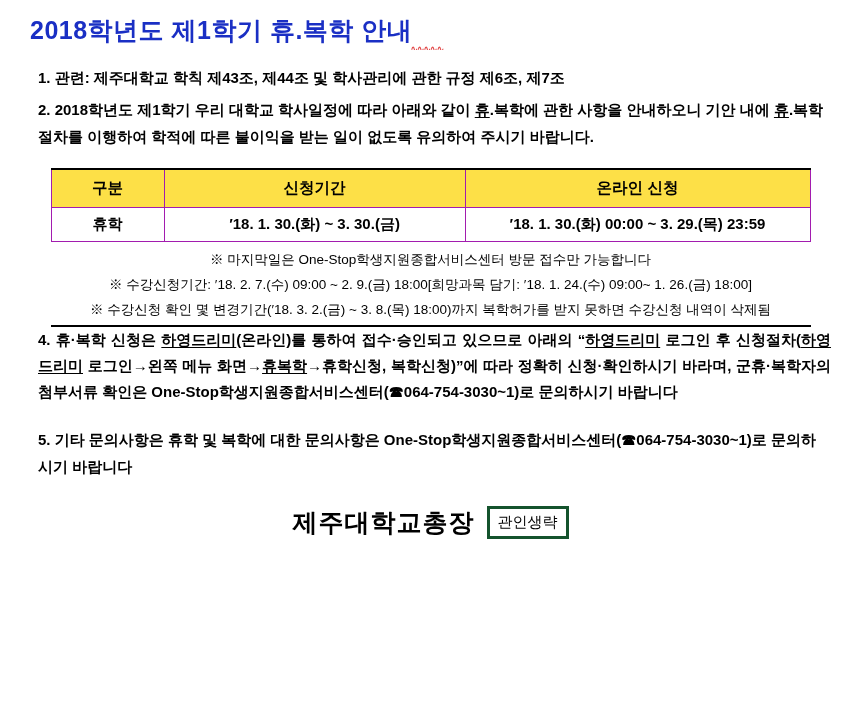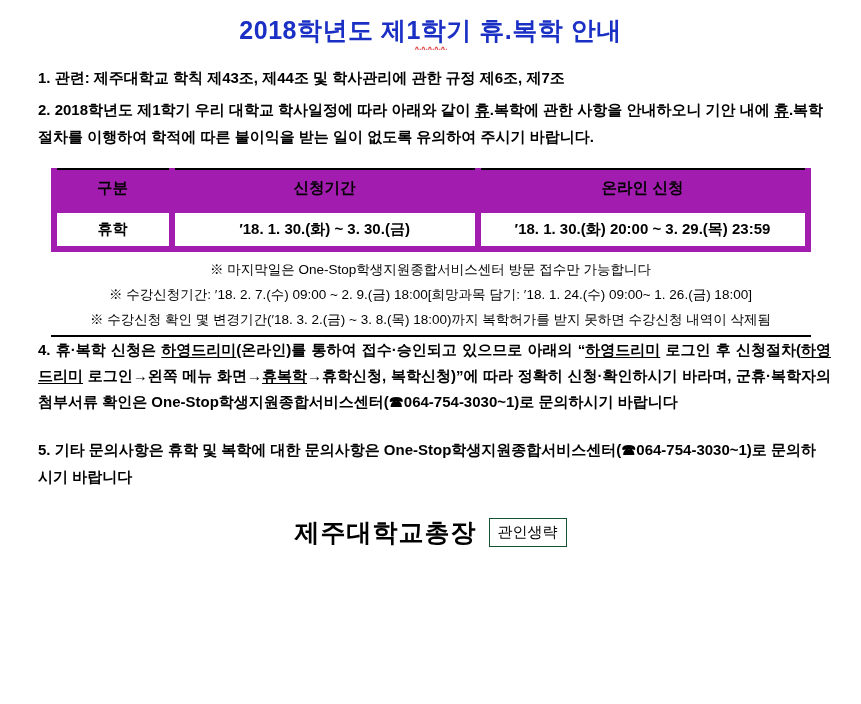--- a/index.html
+++ b/index.html
@@ -14,21 +14,20 @@
     color: #000000;
     position: relative;
     overflow: hidden;
   }
   .page {
     padding: 8px 30px 0 30px;
     box-sizing: border-box;
     width: 861px;
   }
   .doc-title {
-    text-align: center;
     color: #1a2fc4;
     font-size: 25px;
     font-weight: bold;
     letter-spacing: 0.5px;
     margin: 6px 0 18px 0;
     position: relative;
   }
   .doc-title .wave {
     position: absolute;
     left: 50%;
@@ -59,28 +58,28 @@
     text-decoration: underline;
     text-underline-offset: 2px;
   }
   table.main {
     border-collapse: collapse;
     width: 760px;
     margin: 0 auto 4px auto;
     table-layout: fixed;
   }
   table.main th, table.main td {
-    border: 6px solid #a21caf;
+    border: 1px solid #a21caf;
     text-align: center;
     font-weight: bold;
     font-size: 15px;
     padding: 7px 4px;
   }
   table.main thead th {
-    background: #a21caf;
+    background: #fde047;
     font-size: 15.5px;
     padding: 8px 12px;
   }
   table.main tr.top th {
     border-top: 2px solid #000;
   }
   table.main tr.last td {
     border-bottom: 2px solid #000;
   }
   td.col1, th.col1 { width: 88px; }
@@ -121,21 +120,21 @@
     white-space: nowrap;
   }
   .signature .name {
     font-size: 25px;
     font-weight: bold;
     letter-spacing: 1px;
     vertical-align: middle;
   }
   .signature .stamp {
     display: inline-block;
-    border: 1px solid #14532d;
+    border: 3px solid #14532d;
     font-size: 15px;
     padding: 4px 8px;
     margin-left: 12px;
     vertical-align: middle;
     font-weight: normal;
   }
 </style>
 </head>
 <body>
 
@@ -157,21 +156,21 @@
       <tr class="top">
         <th class="col1">구분</th>
         <th class="col2">신청기간</th>
         <th>온라인 신청</th>
       </tr>
     </thead>
     <tbody>
       <tr>
         <td class="col1">휴학</td>
         <td class="col2">′18. 1. 30.(화) ~ 3. 30.(금)</td>
-        <td>′18. 1. 30.(화) 20:00 ~ 3. 29.(목) 23:59</td>
+        <td>′18. 1. 30.(화) 00:00 ~ 3. 29.(목) 23:59</td>
       </tr>
     </tbody>
   </table>
 
   <div class="notes">
     <div class="note">※ 마지막일은 One-Stop학생지원종합서비스센터 방문 접수만 가능합니다</div>
     <div class="note">※ 수강신청기간: ′18. 2. 7.(수) 09:00 ~ 2. 9.(금) 18:00[희망과목 담기: ′18. 1. 24.(수) 09:00~ 1. 26.(금) 18:00]</div>
     <div class="note underline-last">※ 수강신청 확인 몇 변경기간(′18. 3. 2.(금) ~ 3. 8.(목) 18:00)까지 복학허가를 받지 못하면 수강신청 내역이 삭제됨</div>
   </div>
 

